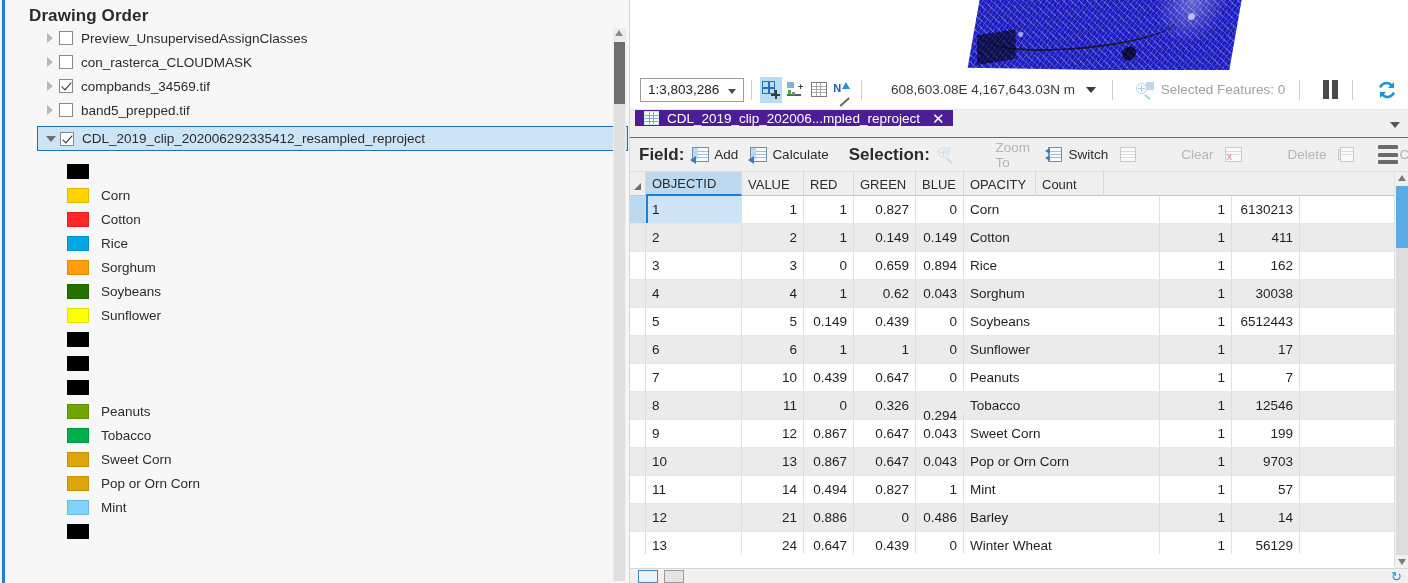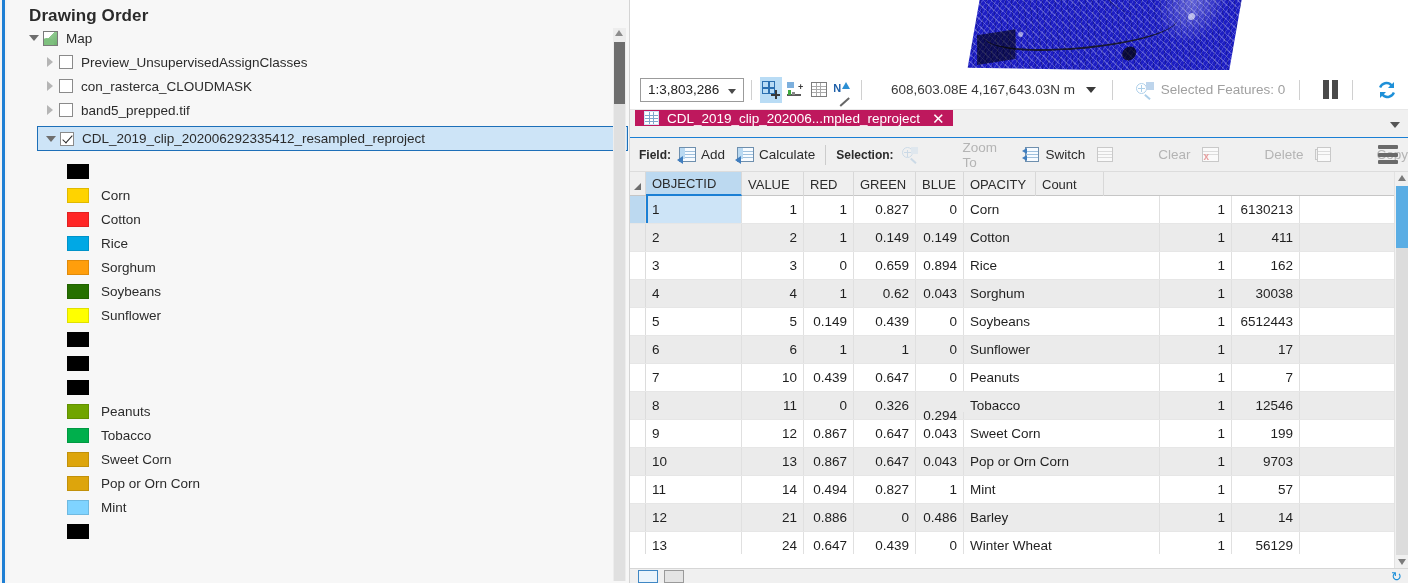--- a/index.html
+++ b/index.html
@@ -300,21 +300,21 @@
     font-size: 20px; line-height: 20px;
   }
 
   
   .tabbar {
     position: absolute; left: 0; top: 110px; width: 778px; height: 28px;
     background: #f0f0f0; border-bottom: 1px solid #1a7fd4;
   }
   .tab {
     position: absolute; left: 5px; top: 0; height: 16px;
-    background: #be185d; color: #fff;
+    background: #4c1d95; color: #fff;
     display: flex; align-items: center; padding: 0 8px 0 9px;
     font-size: 13.5px;
   }
   .tab .ic {
     width: 15px; height: 14px; margin-right: 8px; background:#fff;
     border: 1.3px solid #cfe4f6; position: relative;
   }
   .tab .ic::before {
     content:''; position:absolute; left:0; top:3px; width:100%; height:1px; background:#7fa8cc;
     box-shadow: 0 3px 0 0 #7fa8cc, 0 6px 0 0 #7fa8cc;
@@ -331,21 +331,21 @@
     border-right: 5px solid transparent;
     border-top: 6px solid #555;
   }
 
   
   .tbl-toolbar {
     position: absolute; left: 0; top: 138px; width: 778px; height: 34px;
     background: #f0f0f0; border-bottom: 1px solid #dcdcdc;
     display: flex; align-items: center;
   }
-  .lbl-strong { font-weight: bold; font-size: 12px; color: #2b2b2b; margin-left: 9px; }
+  .lbl-strong { font-weight: bold; font-size: 17px; color: #2b2b2b; margin-left: 9px; }
   .act { display:flex; align-items:center; margin-left: 8px; font-size: 13.5px; color:#2b2b2b; }
   .act.disabled { color: #b4b4b4; gap: 40px; }
   .act .glyph { margin-right: 5px; display:block; }
 
   .gi { width: 17px; height: 15px; position: relative; }
   .gi .frame { position:absolute; inset:0; border:1.4px solid #6e8fae; background:#f7fbff; }
   .gi .frame::before {
     content:''; position:absolute; left:0; top:3px; width:100%; height:1px; background:#9fc0dd;
     box-shadow: 0 3px 0 0 #9fc0dd, 0 6px 0 0 #9fc0dd;
   }
@@ -481,44 +481,44 @@
 <div id="app">
 
   <div class="left-strip">
     <div class="bar"></div>
   </div>
 
   <div class="toc">
     <div class="toc-inner">
       <div class="toc-title">Drawing Order</div>
 
-      <div class="tree-row lvl1">
-        <span class="expander">
-            <span class="tri-down"></span>
-          </span>
-        <span class="map-icon"></span>
-        <span class="tree-label">Map</span>
-      </div>
 
       <div class="tree-row lvl2">
         <span class="expander">
             <span class="tri-right-outline" style="border-left-color:#a9a9a9"></span>
           </span>
         <span class="chk"></span>
         <span class="tree-label">Preview_UnsupervisedAssignClasses</span>
       </div>
 
       <div class="tree-row lvl2">
         <span class="expander">
             <span class="tri-right-outline" style="border-left-color:#a9a9a9"></span>
           </span>
         <span class="chk"></span>
         <span class="tree-label">con_rasterca_CLOUDMASK</span>
       </div>
 
+      <div class="tree-row lvl2">
+        <span class="expander">
+            <span class="tri-right-outline" style="border-left-color:#a9a9a9"></span>
+          </span>
+        <span class="chk checked"></span>
+        <span class="tree-label">compbands_34569.tif</span>
+      </div>
 
       <div class="tree-row lvl2">
         <span class="expander">
             <span class="tri-right-outline" style="border-left-color:#a9a9a9"></span>
           </span>
         <span class="chk"></span>
         <span class="tree-label">band5_prepped.tif</span>
       </div>
 
       <div style="height:4px"></div>

